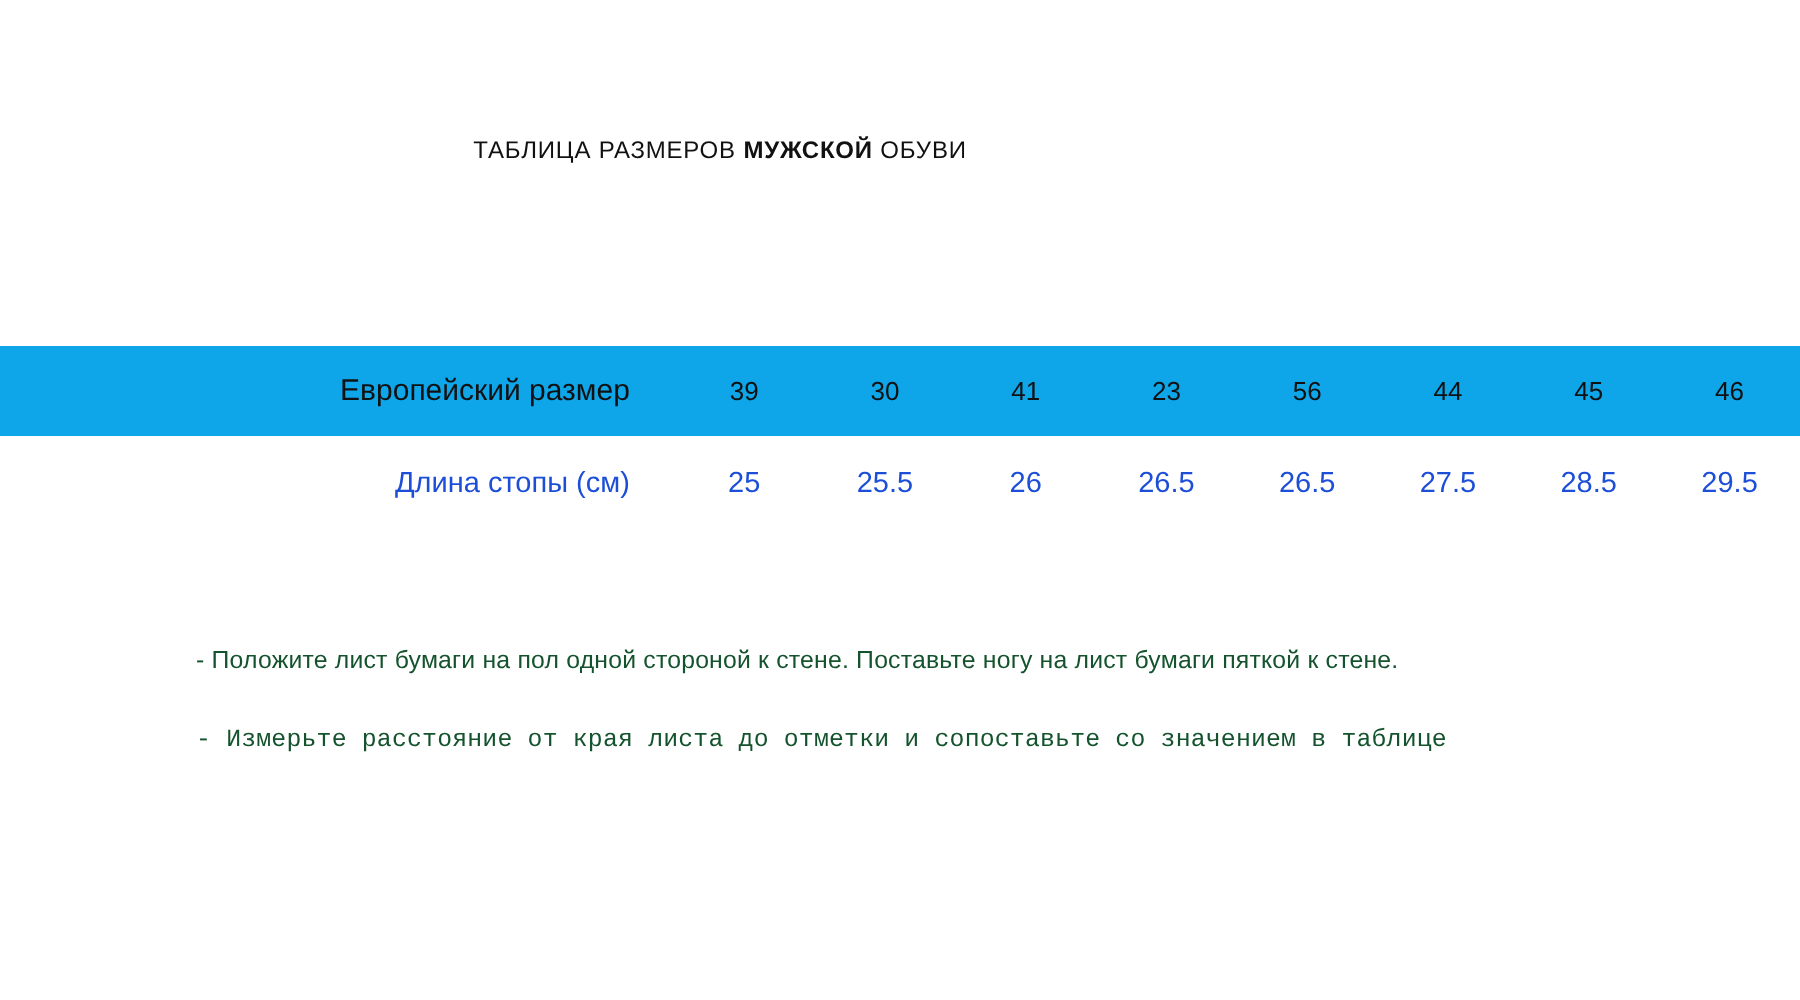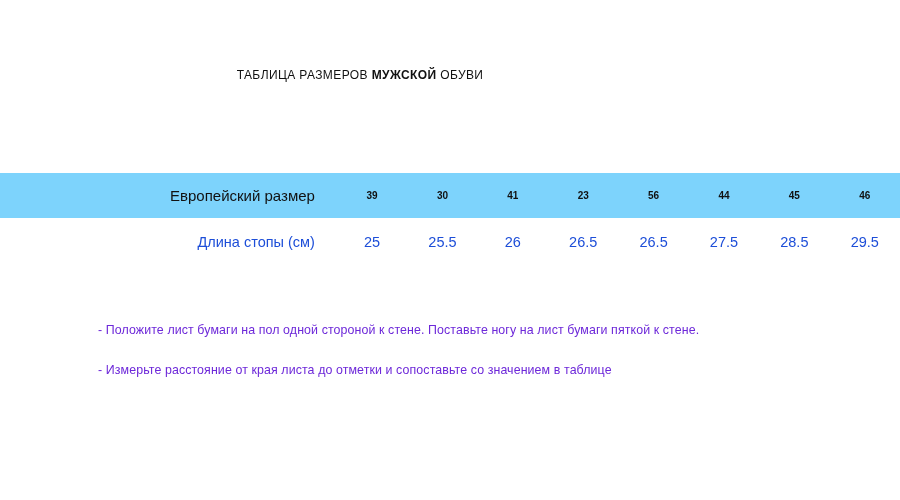--- a/index.html
+++ b/index.html
@@ -39,26 +39,26 @@
     top: 173px;
     left: 0;
     width: 900px;
   }
   table.size-table {
     border-collapse: collapse;
     width: 900px;
     table-layout: fixed;
   }
   table.size-table tr.header-row {
-    background: #7dd3fc;
+    background: #0ea5e9;
   }
   table.size-table tr.header-row td {
     height: 45px;
-    font-weight: 700;
-    font-size: 10px;
+    font-weight: 400;
+    font-size: 13px;
     color: #111111;
   }
   table.size-table tr.header-row td.row-label {
     font-weight: 400;
     font-size: 15px;
   }
   table.size-table tr.data-row td {
     height: 47px;
     font-size: 14.5px;
     font-weight: 400;
@@ -80,27 +80,28 @@
     width: 61px;
   }
   .notes {
     position: absolute;
     top: 322px;
     left: 98px;
     width: 760px;
   }
   .note {
     font-size: 12.4px;
-    color: #6d28d9;
+    color: #14532d;
     line-height: 1.4;
     margin-bottom: 23px;
     letter-spacing: 0.1px;
   }
   .note:last-child {
     margin-bottom: 0;
+    font-family: Liberation Mono, monospace;
   }
 </style>
 </head>
 <body>
 
 <div class="page">
 
   <div class="title">
     <span>ТАБЛИЦА РАЗМЕРОВ </span><span class="bold">МУЖСКОЙ</span><span> ОБУВИ</span>
   </div>

